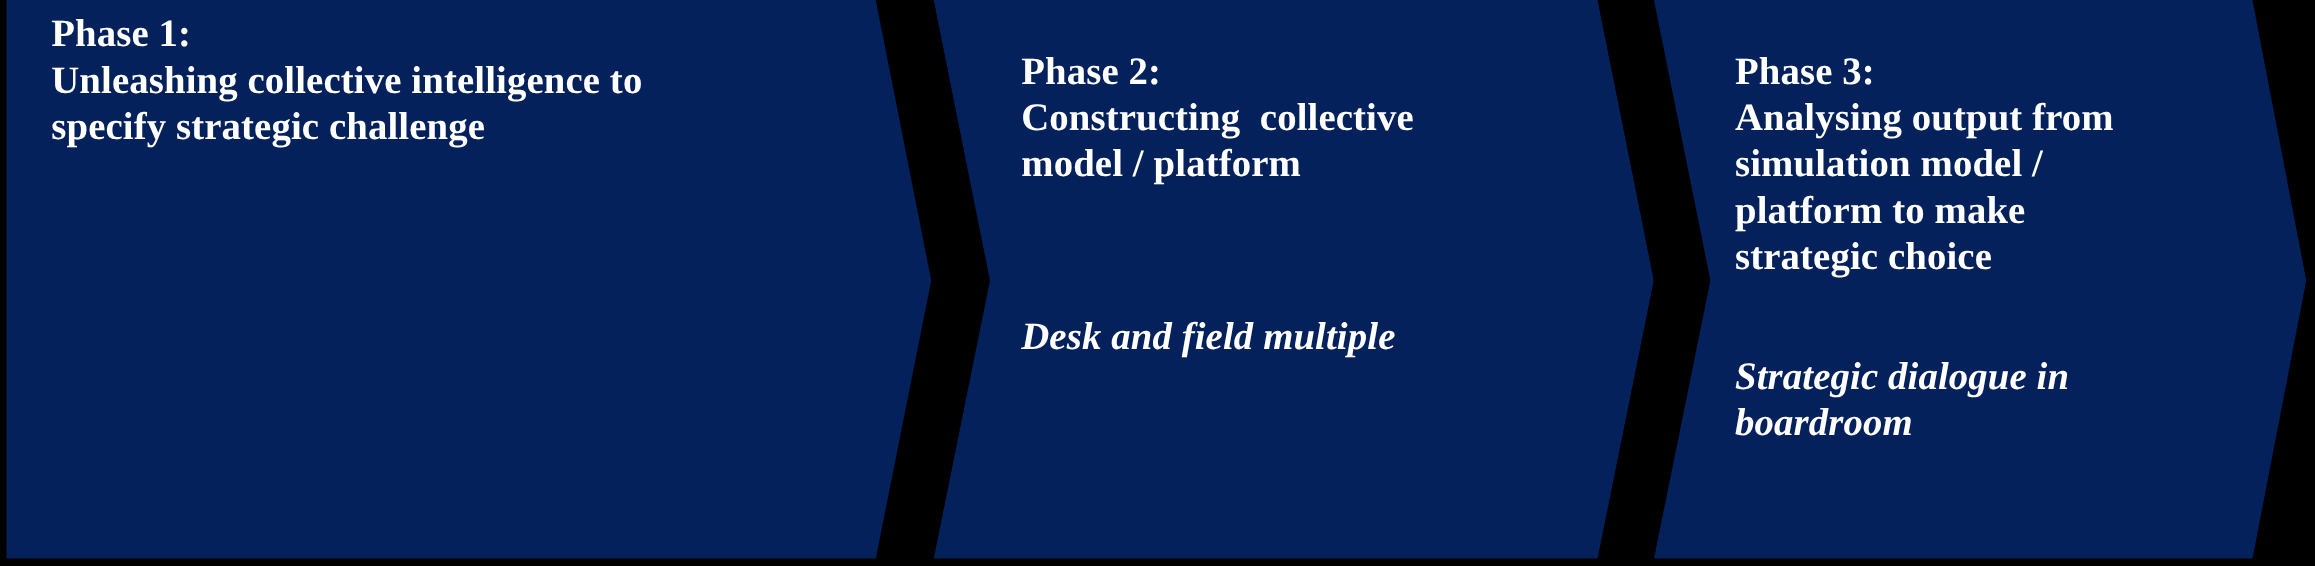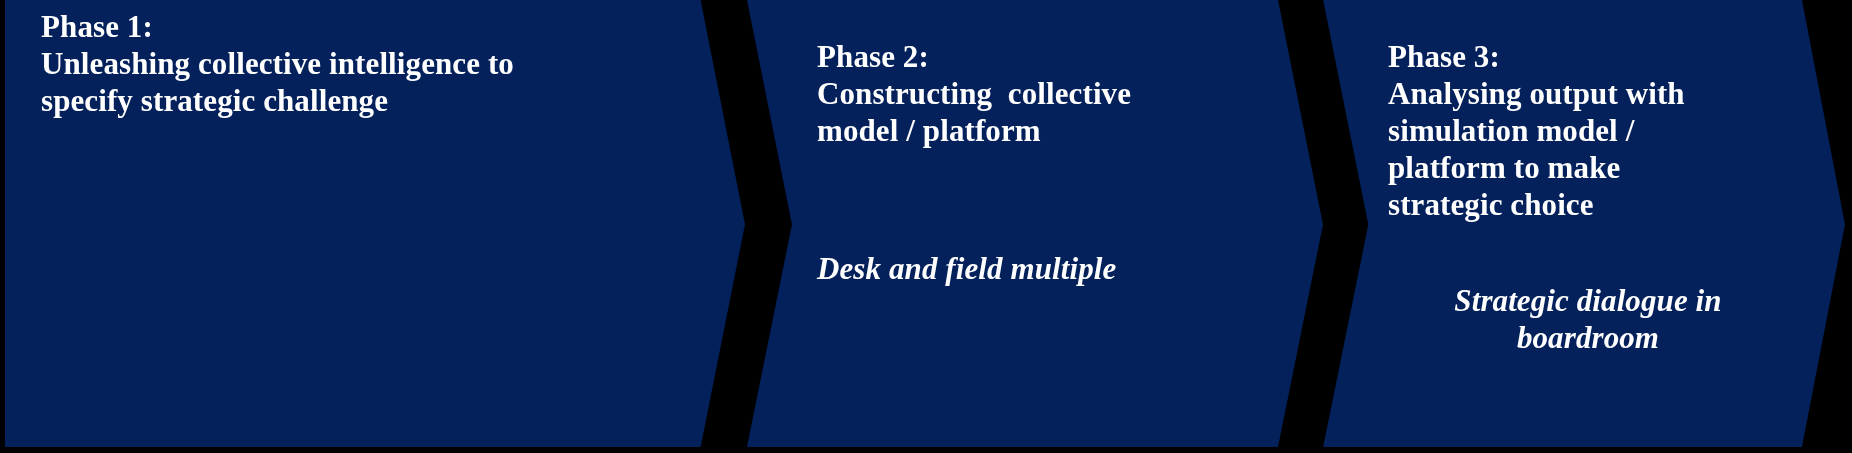--- a/index.html
+++ b/index.html
@@ -79,21 +79,21 @@
   .tc-1 .subtitle { left: 17px;  top: 250px; width: 660px; }
 
   
   .tc-2 { left: 760px; width: 560px; }
   .tc-2 .title    { left: 57px;  top: 38px;  width: 420px; }
   .tc-2 .subtitle { left: 57px;  top: 250px; width: 460px; }
 
   
   .tc-3 { left: 1330px; width: 520px; }
   .tc-3 .title    { left: 58px;  top: 38px;  width: 400px; }
-  .tc-3 .subtitle { left: 58px;  top: 282px; width: 400px; text-align: center; }
+  .tc-3 .subtitle { left: 58px;  top: 282px; width: 400px; }
 </style>
 </head>
 <body>
 
 <div id="stage">
 
   <div class="chev chev-1"></div>
   <div class="chev chev-2"></div>
   <div class="chev chev-3"></div>
 
@@ -105,21 +105,21 @@
 
   <div class="textcol tc-2">
     <div class="title">Phase 2:
 Constructing  collective
 model / platform</div>
     <div class="subtitle">Desk and field multiple</div>
   </div>
 
   <div class="textcol tc-3">
     <div class="title">Phase 3:
-Analysing output with
+Analysing output from
 simulation model /
 platform to make
 strategic choice</div>
     <div class="subtitle">Strategic dialogue in
 boardroom</div>
   </div>
 
 </div>
 
 </body></html>

